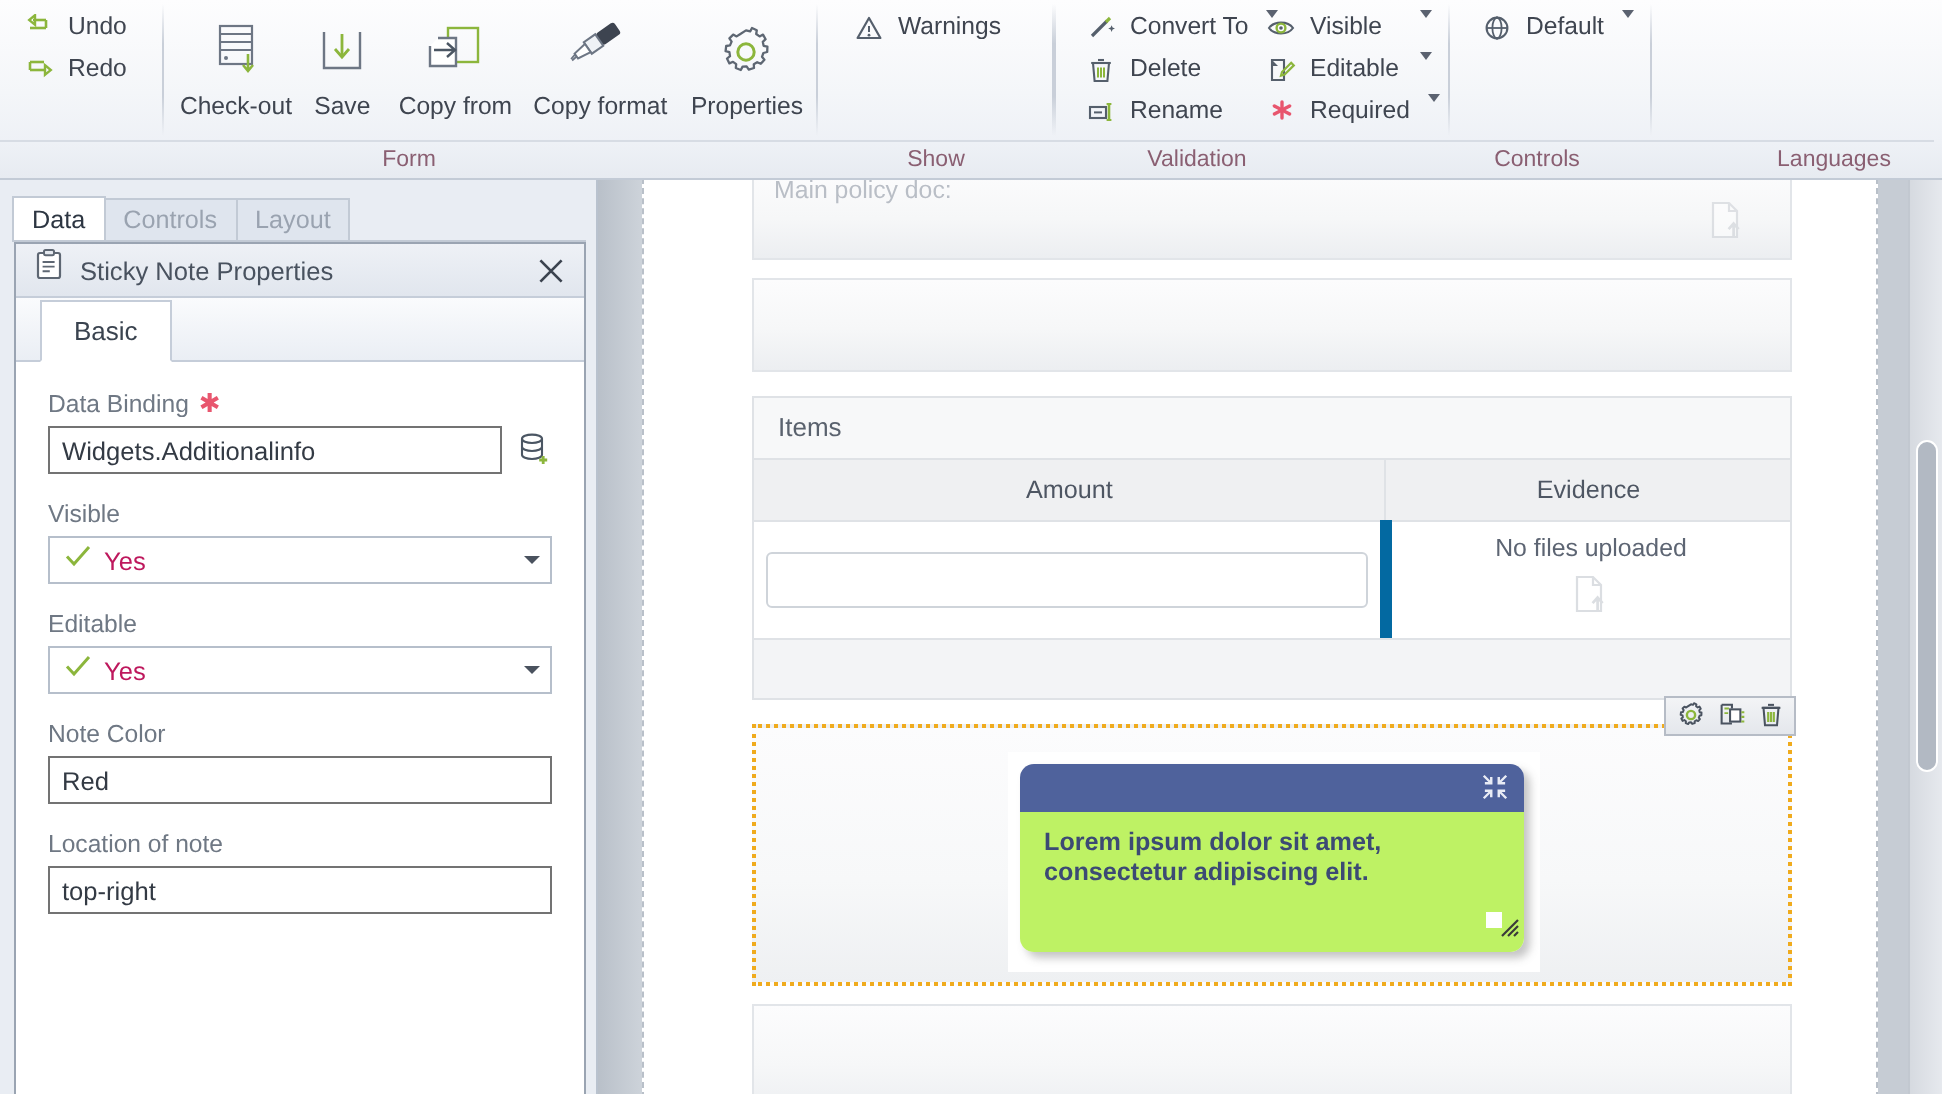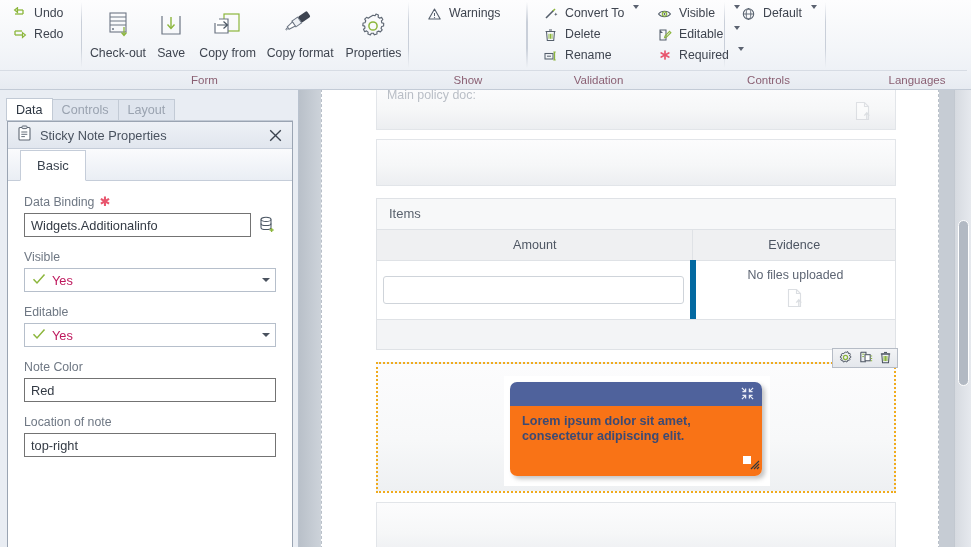--- a/index.html
+++ b/index.html
@@ -157,21 +157,21 @@
     position: absolute; left: 126px; top: 12px; width: 266px; height: 110px;
     background: #ffffff; padding: 6px 8px 10px 6px;
   }
   .note {
     position: relative; width: 252px; height: 94px;
     border-radius: 7px; overflow: hidden;
     box-shadow: 3px 3px 4px rgba(90,90,90,.35);
   }
   .note-head { height: 24px; background: #4f629c; position: relative; }
   .note-collapse { position: absolute; right: 7px; top: 4px; cursor: default; }
-  .note-body { height: 70px; background: #f97316; padding: 8px 10px 0 12px; position: relative; }
+  .note-body { height: 70px; background: #bef264; padding: 8px 10px 0 12px; position: relative; }
   .note-text { font-size: 12.6px; font-weight: bold; color: #3c4a74; line-height: 15.5px; }
   .note-sq { position: absolute; right: 11px; bottom: 12px; width: 8px; height: 8px; background: #fff; }
   .note-grip { position: absolute; right: 2px; bottom: 2px; }
 
   .scrollbar-v {
     position: absolute; right: 0; top: 0; width: 17px; height: 457px;
     background: linear-gradient(to right,#d6dae0,#e6e9ee);
     border-left: 1px solid #c2c8d0;
   }
   .sb-thumb {
@@ -291,21 +291,21 @@
             <span class="lbl">Warnings</span>
           </div>
         </div>
       </div>
 
       <div class="rb-sep"></div>
 
 
       <div class="rb-sep"></div>
 
-      <div class="rb-group" style="width:196px;gap:24px;">
+      <div class="rb-group" style="width:196px;">
         <div class="sm-col" style="margin-left:9px;width:90px;">
           <div class="sm-btn">
             <span class="sg">
               <svg width="15" height="14" viewBox="0 0 15 14">
                   <path d="M3 11 L10.5 3.5" stroke="#555f6c" stroke-width="1.6"></path>
                   <path d="M10 4 L12 2" stroke="#8cb63c" stroke-width="1.6"></path>
                   <path d="M12.8 5.6 l.5 1.2 1.2 .5 -1.2 .5 -.5 1.2 -.5 -1.2 -1.2 -.5 1.2 -.5z" fill="#555f6c"></path>
                 </svg>
             </span>
             <span class="lbl">Convert To</span>

